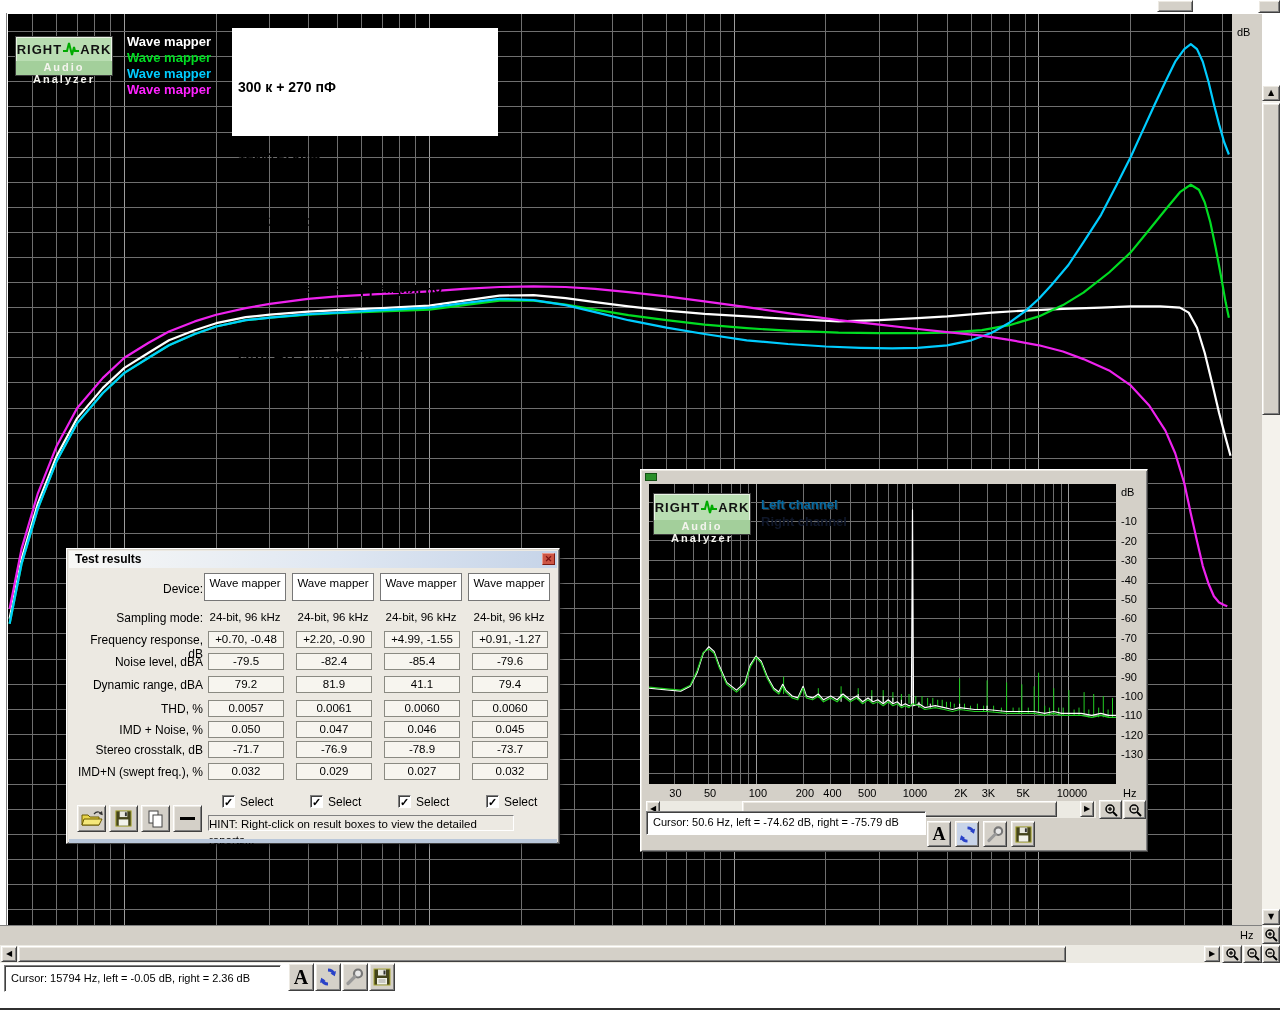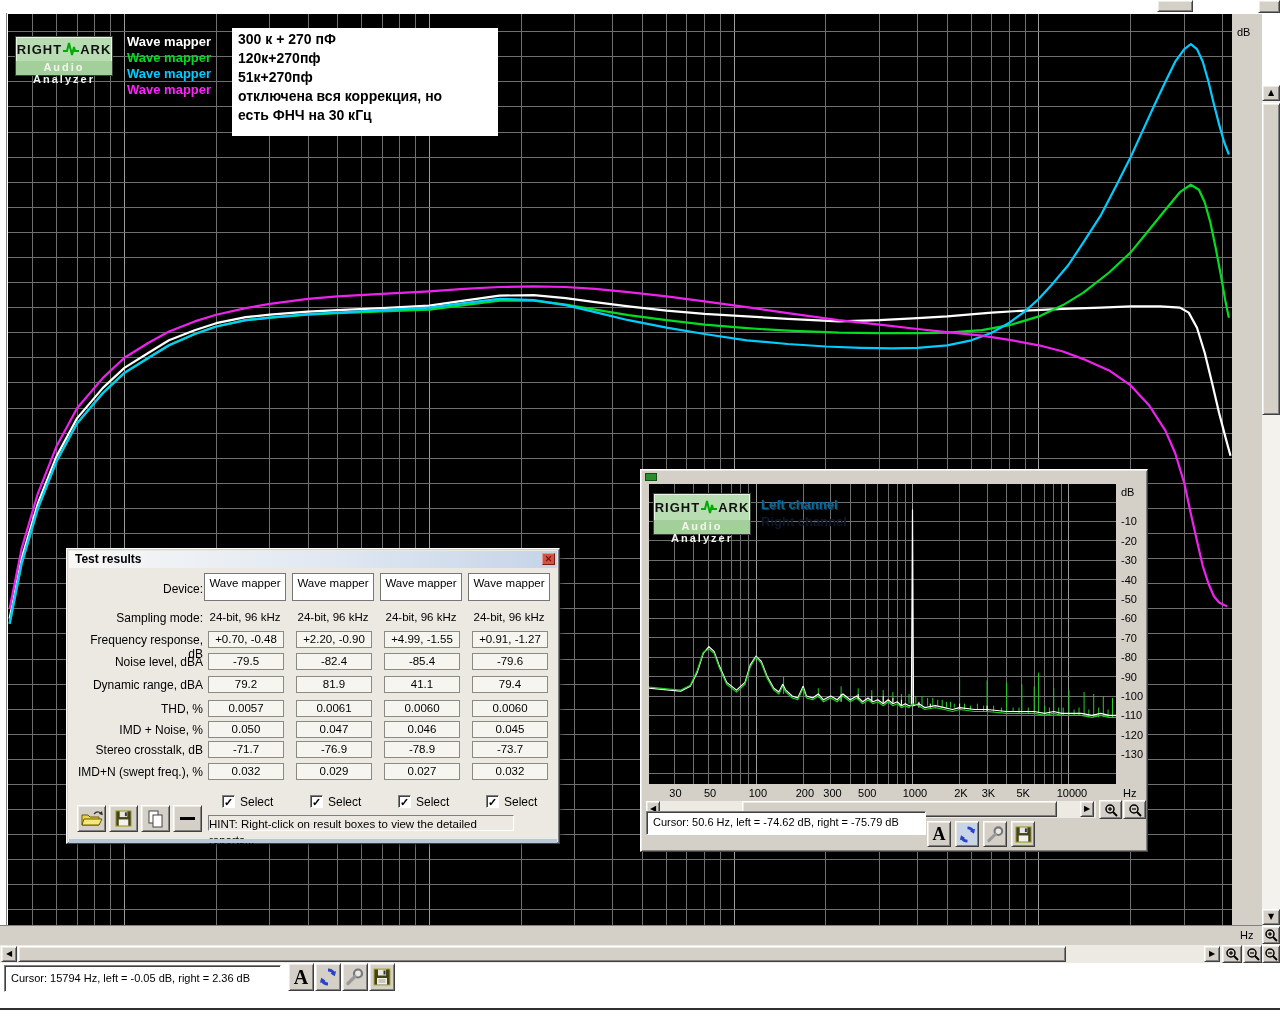--- a/index.html
+++ b/index.html
@@ -10,21 +10,21 @@
   
   .raised { background:#d4d0c8; border:1px solid;
             border-color:#ffffff #404040 #404040 #ffffff;
             box-shadow: inset 1px 1px 0 #ece9e2, inset -1px -1px 0 #808080; }
   .strip { background:#d4d0c8; }
   .btn { display:flex; align-items:center; justify-content:center; cursor:default; }
   .arrow { font-family:"DejaVu Sans",sans-serif; font-size:8px; color:#000; line-height:1; }
   .ticklabel { position:absolute; font-size:11px; color:#000; white-space:nowrap; }
   .plot { background:#000; }
   .legendrow { font-weight:bold; font-size:13px; height:16px; line-height:16px; white-space:nowrap; }
-  .annline { font-weight:bold; font-size:14px; line-height:19px; color:#000; white-space:nowrap; }
+  .annline { font-weight:bold; font-size:14px; line-height:19px; color:#000; white-space:nowrap;margin-top:48px; }
   
   .logo { border:1px solid #3c3c3c; background:#b9ddb2; box-shadow: inset 0 0 0 1px #e8f4e4; }
   .logo .r1 { display:flex; align-items:center; justify-content:center; font-weight:bold;
               color:#111; letter-spacing:1px; }
   .logo .r2 { text-align:center; font-weight:bold; color:#f4f4ee; letter-spacing:2px; }
   
   .dlg { background:#ece9e2; border:1px solid; border-color:#ffffff #404040 #404040 #ffffff;
          box-shadow: inset 1px 1px 0 #d4d0c8, inset -1px -1px 0 #808080, 2px 2px 4px rgba(0,0,0,.5); }
   .dlg-title { background:linear-gradient(90deg,#f8f8f6 0%,#dfe7f2 55%,#c6d4e8 100%);
                font-weight:bold; font-size:12px; color:#000; padding-left:6px; line-height:17px; }
@@ -390,21 +390,21 @@
       <span class="ticklabel" style="left: 480px; top: 239.351px;">-110</span>
       <span class="ticklabel" style="left: 480px; top: 258.743px;">-120</span>
       <span class="ticklabel" style="left: 480px; top: 278.136px;">-130</span>
     </div>
 
   <div id="spec-xticks">
       <span class="ticklabel" style="left: 33.2114px; top: 317px; transform: translateX(-40%);">30</span>
       <span class="ticklabel" style="left: 67.9187px; top: 317px; transform: translateX(-40%);">50</span>
       <span class="ticklabel" style="left: 115.014px; top: 317px; transform: translateX(-40%);">100</span>
       <span class="ticklabel" style="left: 162.108px; top: 317px; transform: translateX(-40%);">200</span>
-      <span class="ticklabel" style="left: 189.657px; top: 317px; transform: translateX(-40%);">300</span>
+      <span class="ticklabel" style="left: 189.657px; top: 317px; transform: translateX(-40%);">400</span>
       <span class="ticklabel" style="left: 224.364px; top: 317px; transform: translateX(-40%);">500</span>
       <span class="ticklabel" style="left: 271.459px; top: 317px; transform: translateX(-40%);">1000</span>
       <span class="ticklabel" style="left: 318.554px; top: 317px; transform: translateX(-40%);">2K</span>
       <span class="ticklabel" style="left: 346.103px; top: 317px; transform: translateX(-40%);">3K</span>
       <span class="ticklabel" style="left: 380.81px; top: 317px; transform: translateX(-40%);">5K</span>
       <span class="ticklabel" style="left: 427.905px; top: 317px; transform: translateX(-40%);">10000</span>
     </div>
   <span class="ticklabel" style="left:482px;top:317px">Hz</span>
 
   <div class="abs" style="left:5px;top:331px;width:450px;height:17px;background:#eceae3">

